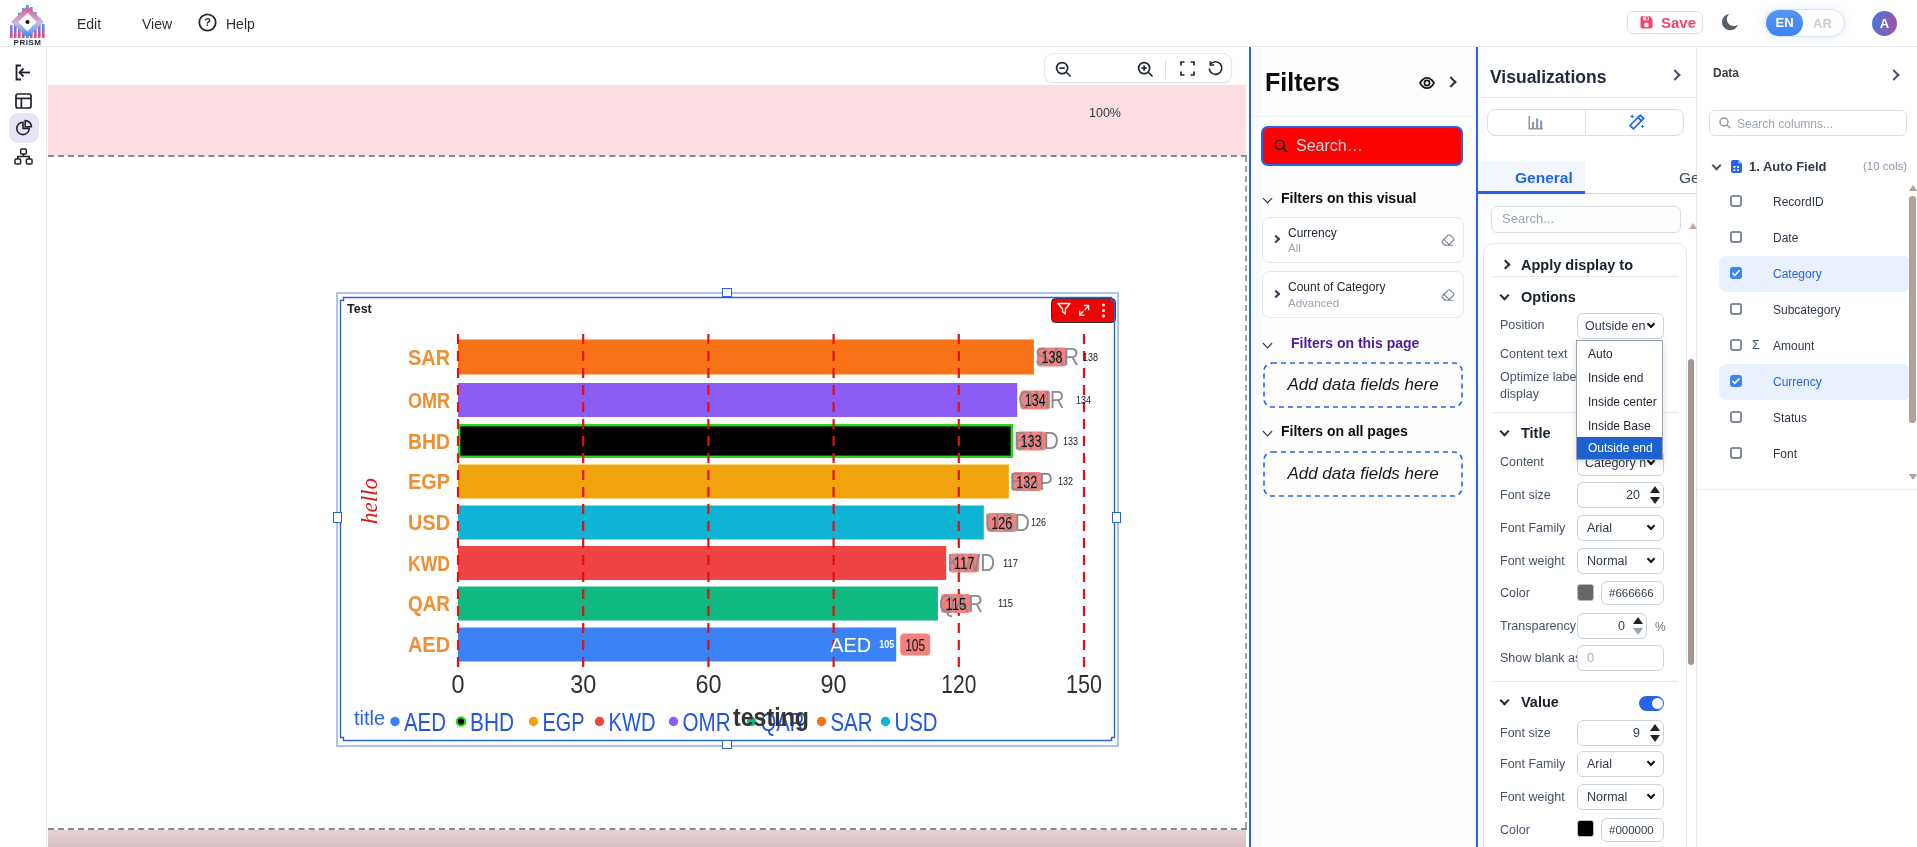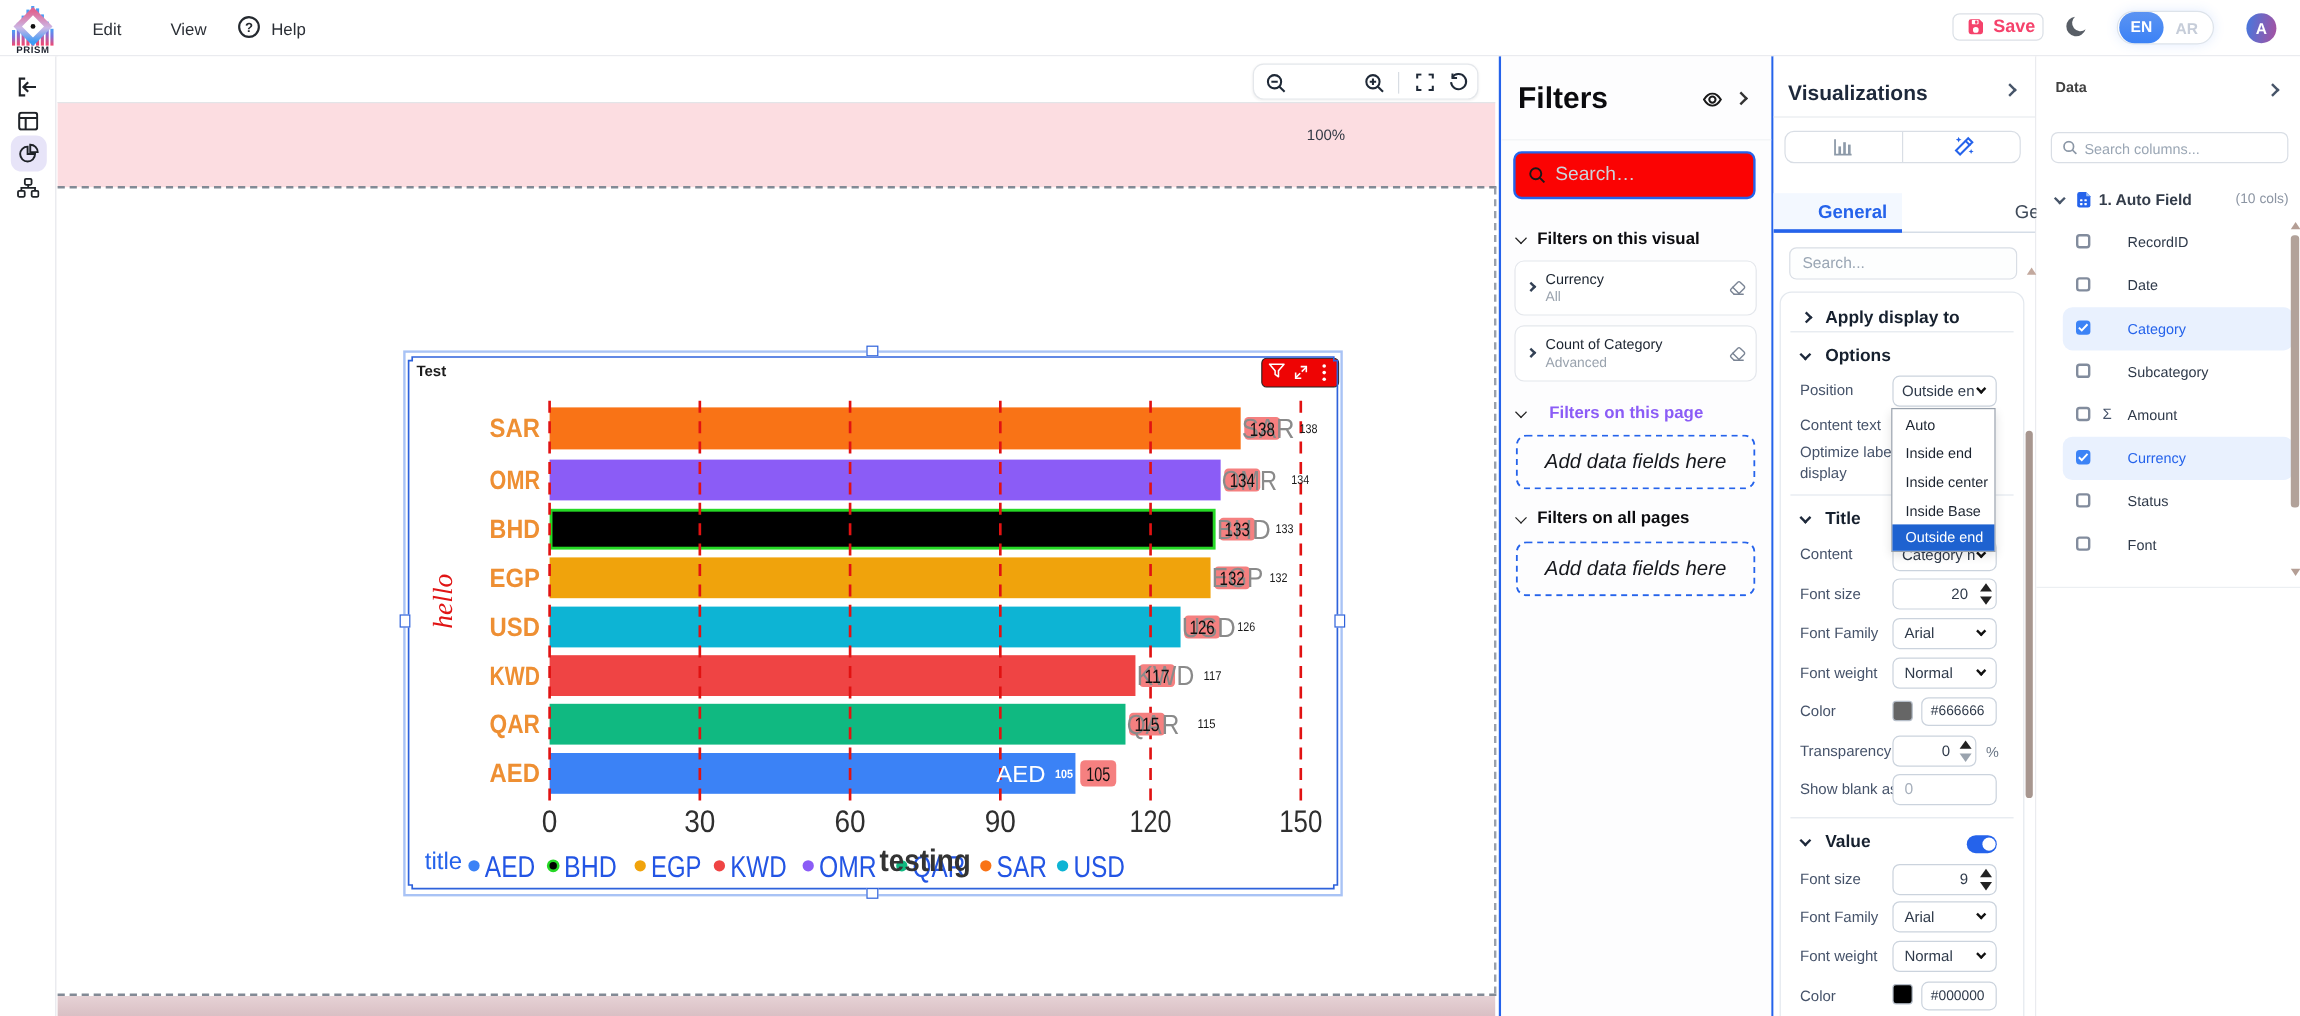--- a/index.html
+++ b/index.html
@@ -272,21 +272,21 @@
 <div class="abs" style="left:1288px;top:297px;font-size:11.5px;color:#9aa3ae;">Advanced</div>
 <svg class="abs" style="left:1441px;top:288px" width="14" height="14" viewBox="0 0 24 24">
   <g fill="none" stroke="#7a8494" stroke-width="2" stroke-linecap="round" stroke-linejoin="round">
   <path d="m7 21-4.3-4.3c-1-1-1-2.5 0-3.4l9.6-9.6c1-1 2.5-1 3.4 0l5.6 5.6c1 1 1 2.5 0 3.4L13 21"></path>
       <path d="M20 21H7"></path>
       <path d="m5 11 9 9"></path>
   </g>
 </svg>
 
 <span class="chevd abs" style="left:1264px;top:340px;width:7px;height:7px;border-width:1.6px;border-color:#222;"></span>
-<div class="abs" style="left:1281px;top:335px;font-size:14px;font-weight:bold;color:#8b5cf6;padding-left:10px;">Filters on this page</div>
+<div class="abs" style="left:1281px;top:335px;font-size:14px;font-weight:bold;color:#4c1d95;padding-left:10px;">Filters on this page</div>
 <svg class="abs" style="left:1263px;top:362px" width="200" height="46">
     <rect x="1" y="1" width="198" height="44" rx="8" fill="#fdfdfe" stroke="#2563eb" stroke-width="1.6" stroke-dasharray="5 4"></rect>
   </svg>
 <div class="abs" style="left:1263px;top:362px;width:200px;height:46px;text-align:center;line-height:46px;font-size:17px;font-style:italic;color:#16181d;">Add data fields here</div>
 
 <span class="chevd abs" style="left:1264px;top:428px;width:7px;height:7px;border-width:1.6px;border-color:#222;"></span>
 <div class="abs" style="left:1281px;top:423px;font-size:14px;font-weight:bold;color:#0c0c0f;">Filters on all pages</div>
 <svg class="abs" style="left:1263px;top:451px" width="200" height="46">
     <rect x="1" y="1" width="198" height="44" rx="8" fill="#fdfdfe" stroke="#2563eb" stroke-width="1.6" stroke-dasharray="5 4"></rect>
   </svg>

